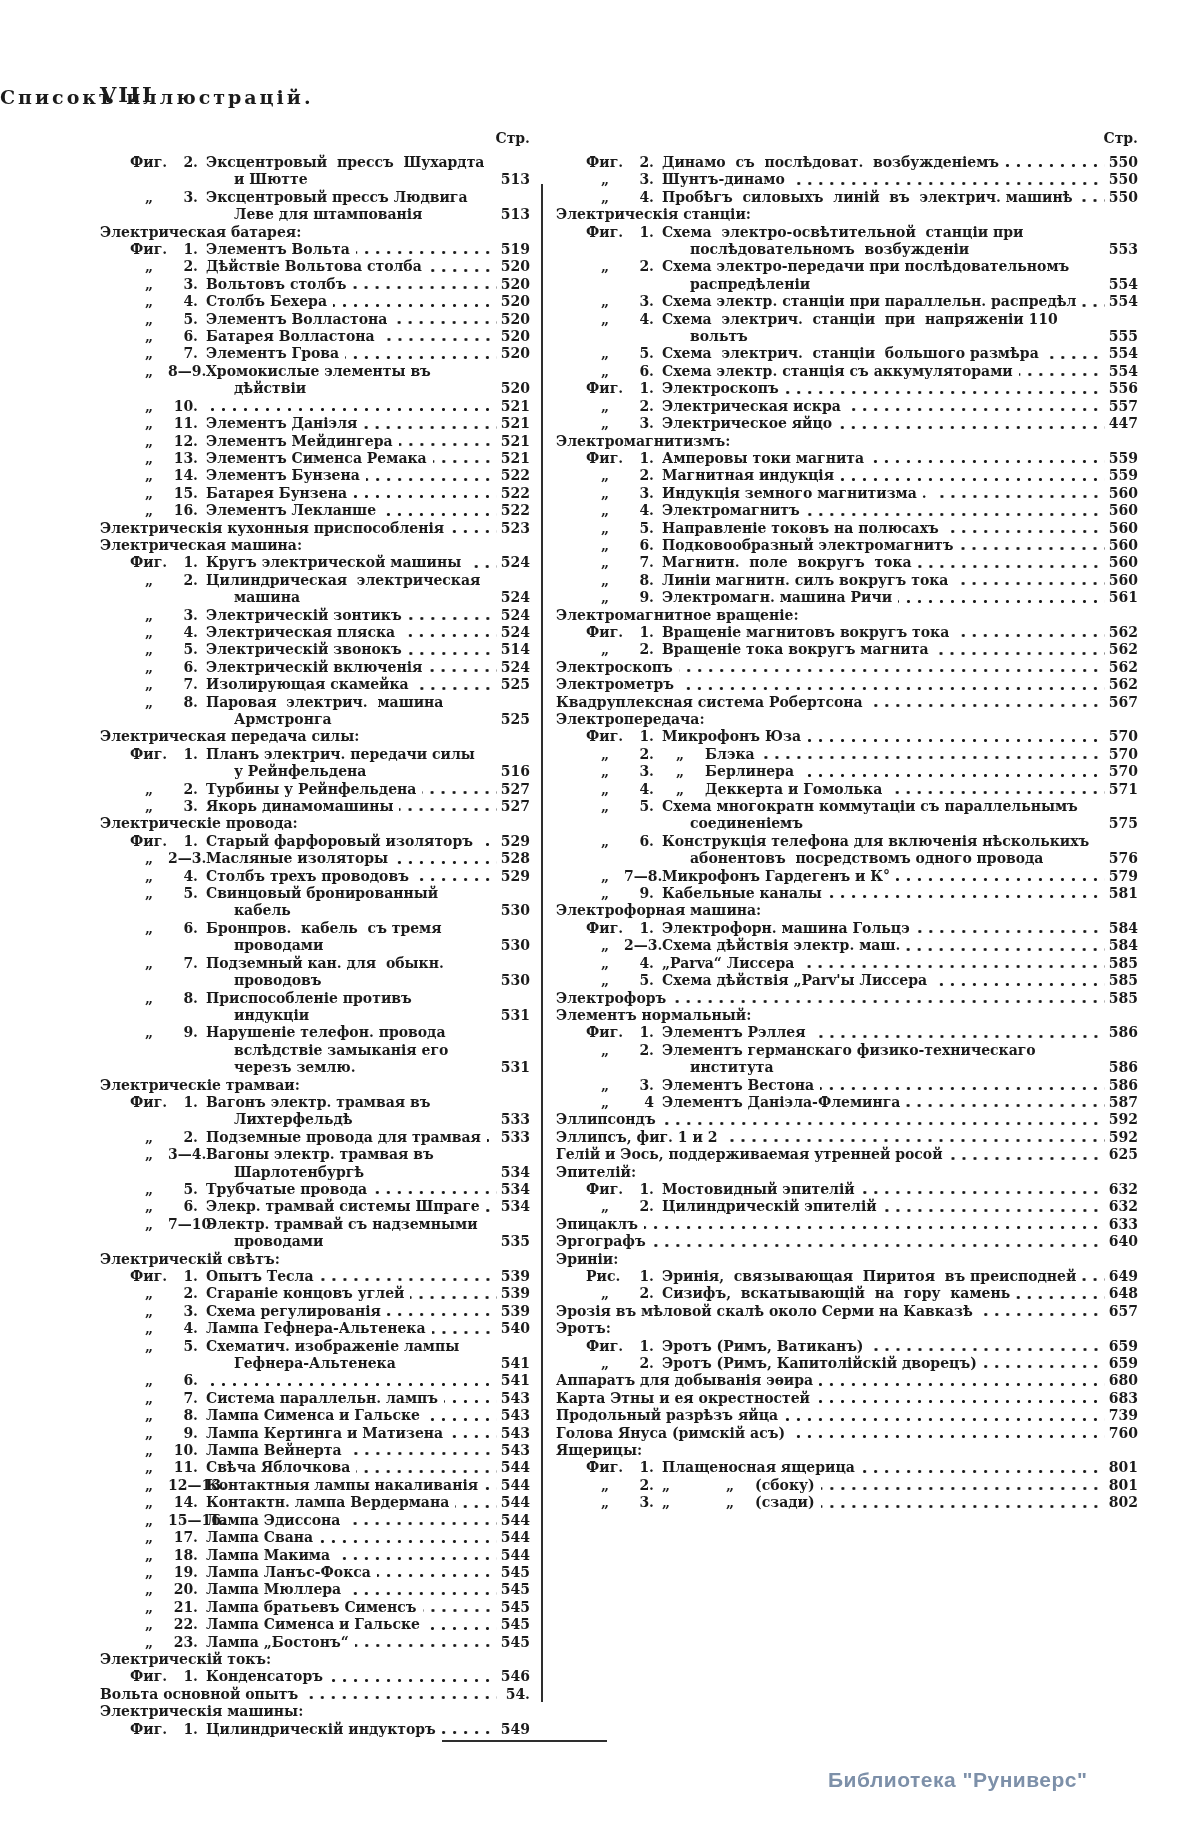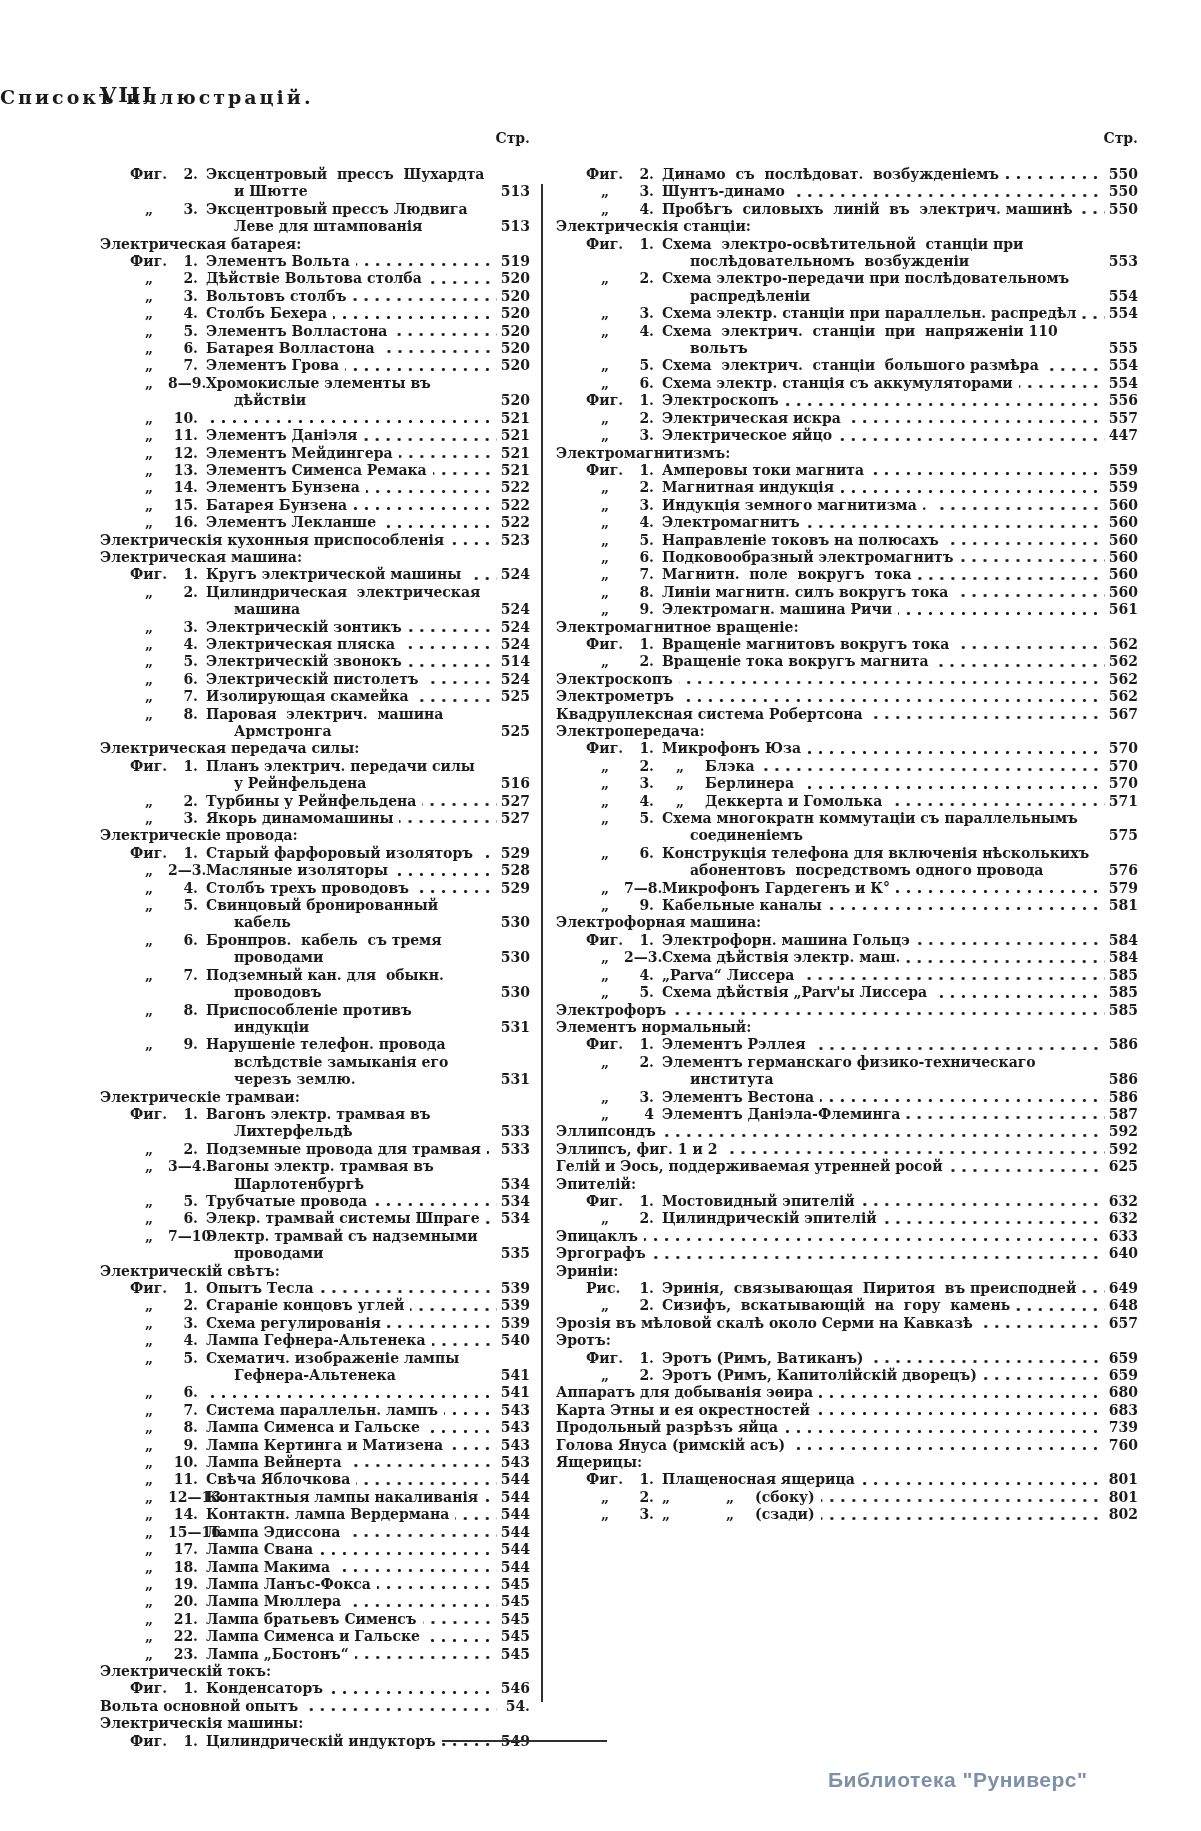--- a/index.html
+++ b/index.html
@@ -6,21 +6,21 @@
   .page{position:relative;width:1201px;height:1831px;background:#ffffff;overflow:hidden;
         font-family:"DejaVu Serif",serif;color:#1b1b1b;font-weight:700;}
   .folio{position:absolute;left:100px;top:82px;font-size:21px;letter-spacing:2px;}
   .title{position:absolute;left:0;top:86px;width:1060px;text-align:left;
          font-size:19px;letter-spacing:3px;}
   .vrule{position:absolute;left:541px;top:184px;width:2px;height:1518px;background:#2e2e2e;}
   .hrule{position:absolute;left:442px;top:1740px;width:165px;height:2px;background:#2e2e2e;}
   .col{position:absolute;top:130px;font-size:14px;line-height:17.4px;}
   .col.left{left:100px;width:430px;}
   .col.right{left:556px;width:582px;}
-  .colhead{text-align:right;height:20px;margin-bottom:16px;font-size:14px;}
+  .colhead{text-align:right;height:20px;margin-bottom:4px;font-size:14px;}
   .row{display:flex;align-items:flex-start;min-height:17.4px;}
   .row.head{display:block;}
   .row.fig{padding-left:30px;}
   .lbl{flex:0 0 38px;}
   .lbl.ditto{text-align:center;}
   .num{flex:0 0 30px;min-width:30px;text-align:right;white-space:nowrap;}
   .txt{flex:0 1 auto;padding-left:36px;text-indent:-28px;white-space:pre-wrap;}
   .row.top .txt{padding-left:28px;}
   .dots{flex:1 1 6px;align-self:flex-end;height:5px;margin:0 3px 3px 6px;
         background-image:radial-gradient(circle at 1.5px 2.5px,#1b1b1b 1.25px,transparent 1.7px);
@@ -195,21 +195,21 @@
         <div class="row fig">
           <span class="lbl ditto">„</span>
           <span class="num">5.</span>
           <span class="txt">Электрическій звонокъ</span>
           <span class="dots"></span>
           <span class="pg">514</span>
         </div>
         <div class="row fig">
           <span class="lbl ditto">„</span>
           <span class="num">6.</span>
-          <span class="txt">Электрическій пистолетъ</span>
+          <span class="txt">Электрическій включенія</span>
           <span class="dots"></span>
           <span class="pg">524</span>
         </div>
         <div class="row fig">
           <span class="lbl ditto">„</span>
           <span class="num">7.</span>
           <span class="txt">Изолирующая скамейка</span>
           <span class="dots"></span>
           <span class="pg">525</span>
         </div>

